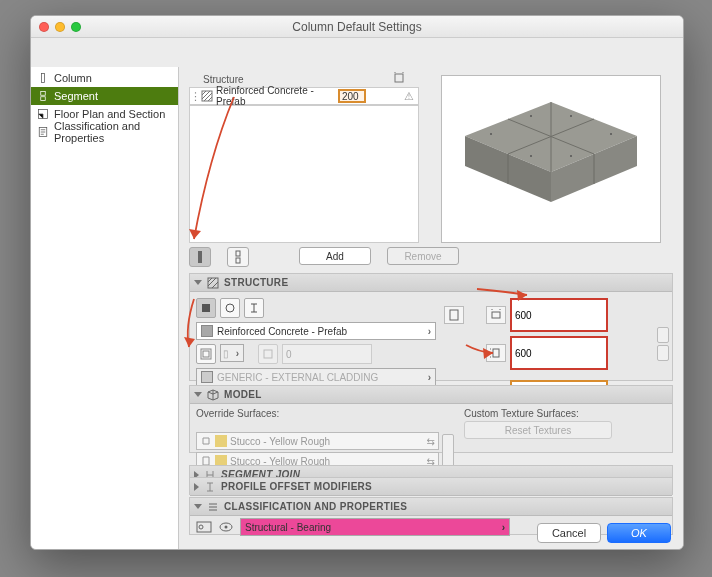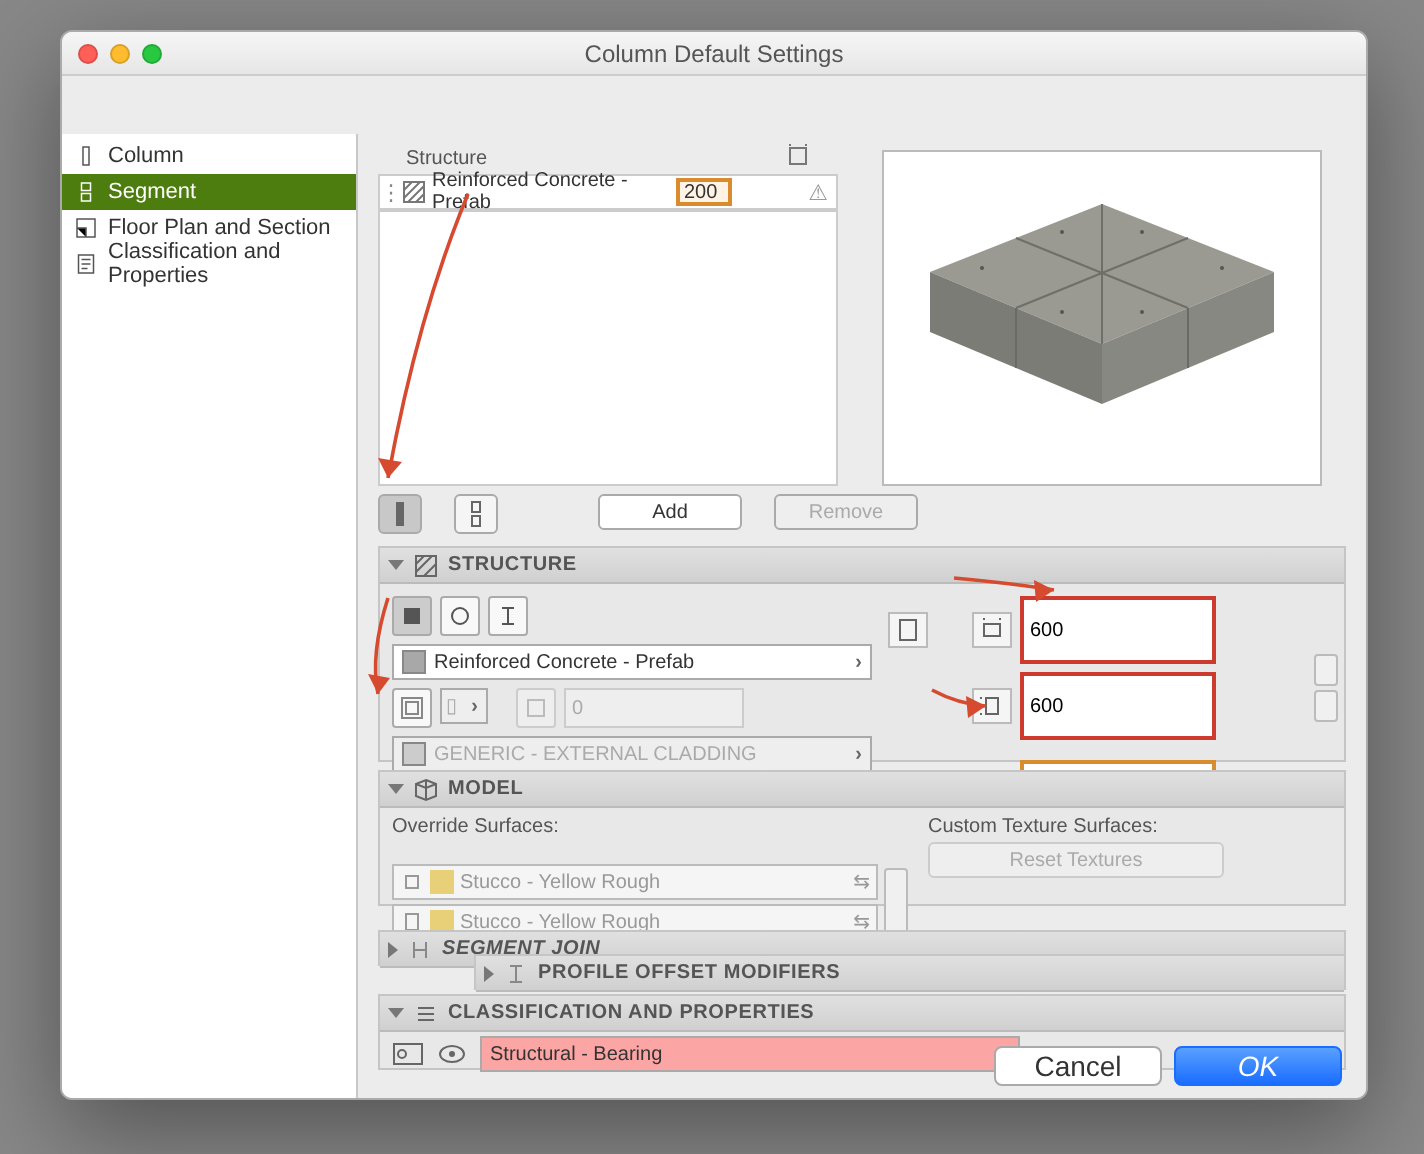--- a/index.html
+++ b/index.html
@@ -60,27 +60,27 @@
   .dimsrow input.hlo{border:2px solid #d98c2e;}
   .linkcol{position:absolute;right:2px;top:22px;width:14px;height:60px;display:flex;flex-direction:column;align-items:center;justify-content:center;gap:2px;}
   .linkbtn{width:12px;height:16px;border:1px solid #bbb;border-radius:2px;background:#f0f0f0;}
   .modelP{top:318px;height:68px;}
   .modelBody{padding:4px 6px;display:flex;gap:10px;font-size:10px;}
   .surfrow{height:18px;border:1px solid #bbb;background:#f5f5f5;display:flex;align-items:center;padding:0 3px;gap:3px;font-size:10px;color:#999;margin-bottom:2px;}
   .surfrow .sw2{width:12px;height:12px;background:#e8d078;}
   .rstbtn{width:148px;height:18px;border:1px solid #ccc;border-radius:3px;background:#eee;color:#aaa;display:flex;align-items:center;justify-content:center;font-size:10px;}
   .collapsed{height:18px;}
   .segjoinP{top:398px;font-style:italic;}
-  .profmodP{top:410px;margin-left:48px;}
+  .profmodP{top:410px;}
   .clspropP{top:430px;height:38px;}
   .clsbody{display:flex;align-items:center;padding:2px 6px;gap:6px;font-size:10px;}
-  .clssel{flex:1;max-width:270px;height:18px;border:1px solid #aaa;background:#fca5a5;display:flex;align-items:center;padding:0 4px;position:relative;}
+  .clssel{flex:1;max-width:270px;height:18px;border:1px solid #aaa;background:#ec4899;display:flex;align-items:center;padding:0 4px;position:relative;}
   .clssel .ar{position:absolute;right:4px;font-weight:bold;}
   .footer{position:absolute;bottom:6px;right:12px;display:flex;gap:6px;}
-  .fbtn{width:84px;height:20px;border:1px solid #aaa;border-radius:4px;background:#fff;display:flex;align-items:center;justify-content:center;font-size:14px;}
+  .fbtn{width:64px;height:20px;border:1px solid #aaa;border-radius:4px;background:#fff;display:flex;align-items:center;justify-content:center;font-size:11px;}
   .fbtn.ok{background:linear-gradient(#5aa0ff,#1a6dff);color:#fff;border-color:#1a6dff;font-style:italic;}
   
   .anno{position:absolute;pointer-events:none;}
   svg .redarrow{stroke:#d64a2f;stroke-width:1.8;fill:none;}
   svg .redhead{fill:#d64a2f;}
 </style>
 </head>
 <body>
 
 <div class="shadow">

